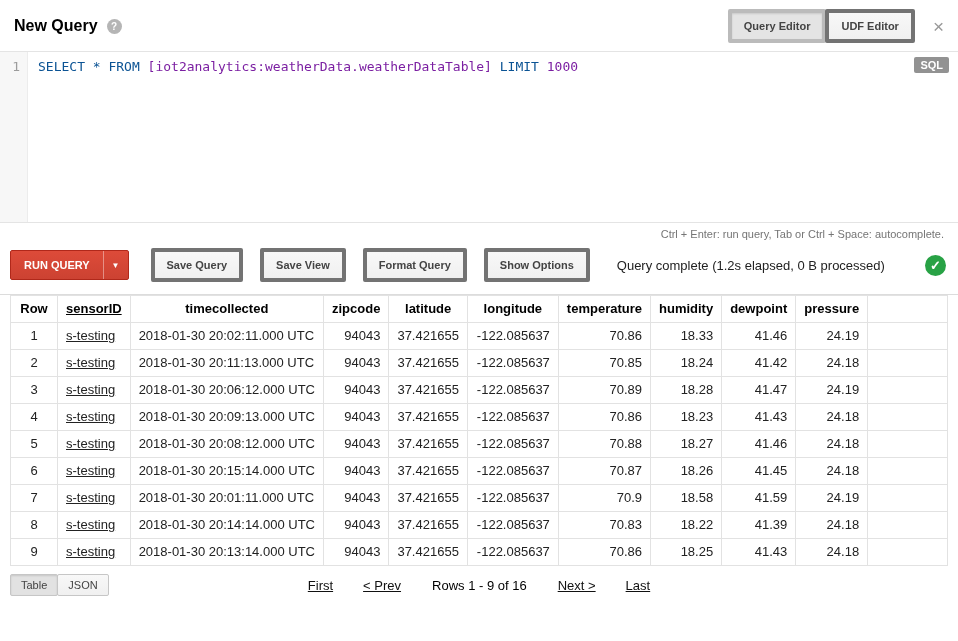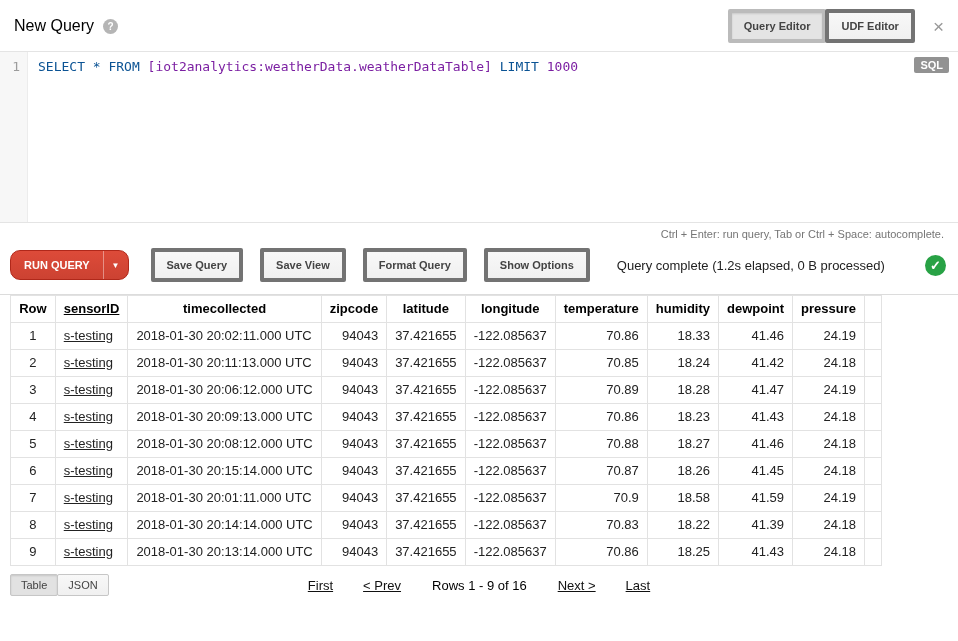--- a/index.html
+++ b/index.html
@@ -9,21 +9,21 @@
     font-family: "Liberation Sans", sans-serif; font-size: 13px;
     box-sizing: border-box;
   }
   .spacer { flex: 1; }
 
   
   .top-header {
     display: flex; align-items: center;
     padding: 9px 12px 8px 14px;
   }
-  .title { font-size: 16px; font-weight: normal; color: #000; }
+  .title { font-size: 16px; font-weight: bold; color: #000; }
   .help {
     margin-left: 9px; width: 15px; height: 15px; border-radius: 50%;
     background: #b5b5b5; color: #fff; font-size: 10px; font-weight: bold;
     display: inline-flex; align-items: center; justify-content: center;
     cursor: pointer;
   }
   .close {
     margin-left: 16px; color: #999; font-size: 19px; line-height: 1;
     cursor: pointer; padding: 0 2px;
   }
@@ -74,21 +74,21 @@
 
   
   .toolbar {
     display: flex; align-items: center;
     padding: 6px 12px 12px 10px;
     border-bottom: 1px solid #dcdcdc;
   }
   .btn-run {
     display: inline-flex; align-items: stretch;
     background: linear-gradient(#dd4b39, #cc4232);
-    border: 1px solid #b0281a; border-radius: 10px;
+    border: 1px solid #b0281a; border-radius: 2px;
     color: #fff; cursor: pointer; margin-right: 22px;
   }
   .btn-run .label { padding: 8px 13px; font-size: 11px; font-weight: bold; }
   .btn-run .caret {
     display: flex; align-items: center; padding: 0 8px;
     border-left: 1px solid rgba(255,255,255,.4); font-size: 8px;
   }
   .toolbar .btn { margin-right: 17px; }
   .status { margin-left: 10px; font-size: 13px; color: #222; }
   .check {
@@ -103,21 +103,21 @@
     display: inline-block; background: #f1f1f1;
     border: 1px solid #c6c6c6; border-radius: 2px;
     padding: 7px 14px; font-size: 11px; font-weight: bold; color: #444;
     cursor: pointer;
   }
   .tab.active { background: #e2e2e2; box-shadow: inset 0 1px 2px rgba(0,0,0,.1); }
   .actions .btn { margin-left: 19px; }
 
   
   .results-table {
-    border-collapse: collapse; margin: 0 10px; width: 872px;
+    border-collapse: collapse; margin: 0 10px; width: 938px;
     font-size: 13px;
   }
   .results-table th, .results-table td {
     border: 1px solid #e2e2e2; padding: 5px 8px;
     white-space: nowrap; line-height: 16px;
   }
   .results-table th { font-weight: bold; text-align: center; color: #000; }
   .c0 { width: 30px; }  td.c0 { text-align: center; }
   .c1 { width: 50px; text-decoration: underline; }  td.c1 { text-align: left; }
   .c2 { width: 172px; } td.c2 { text-align: left; }

